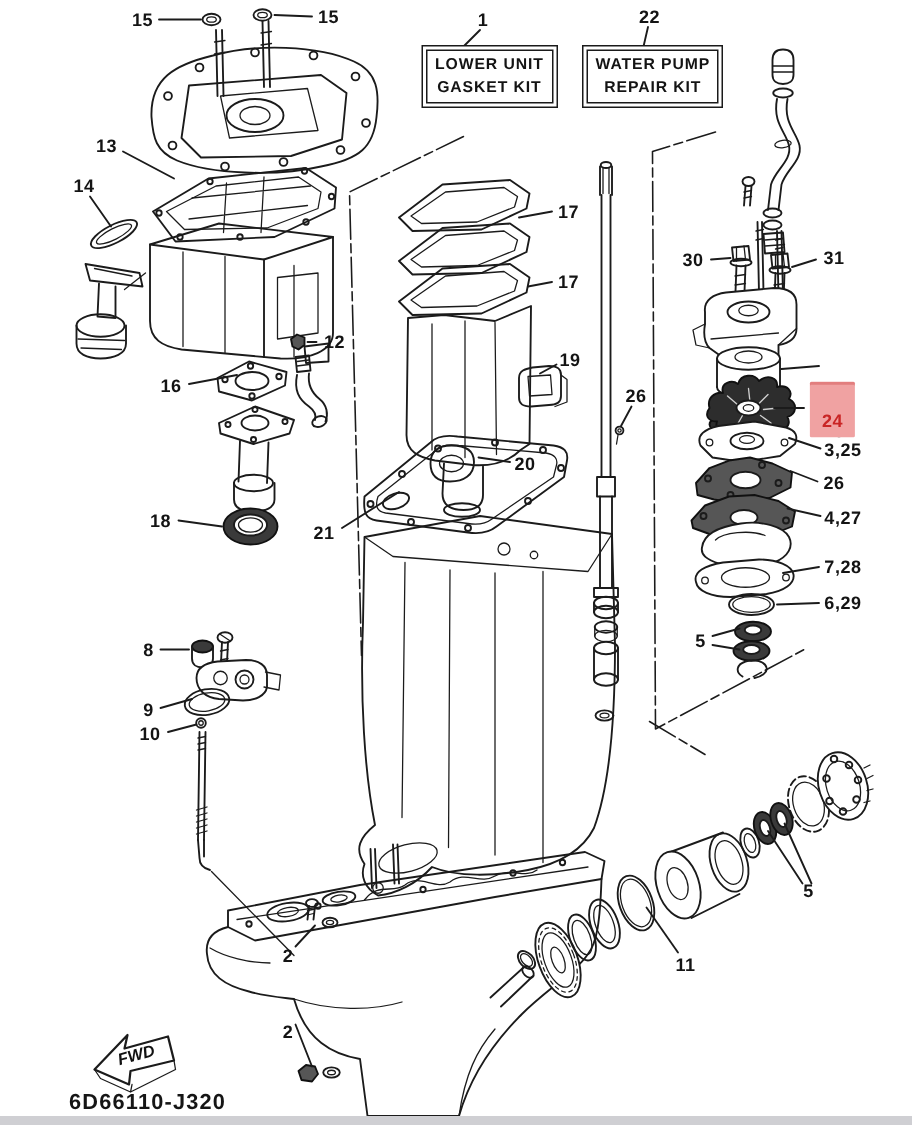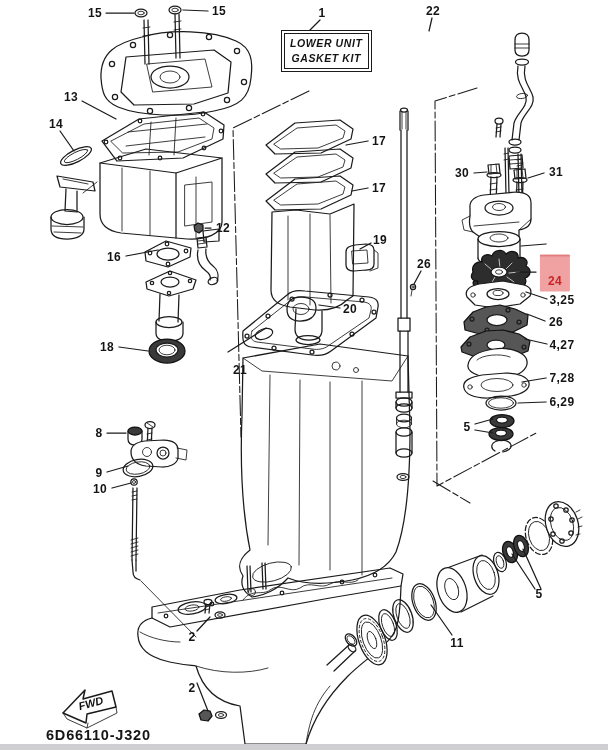--- a/index.html
+++ b/index.html
@@ -15,21 +15,21 @@
   #art .leader{stroke-width:1.05;}
   #art .fence{stroke-width:1.05;stroke-dasharray:20 3 6 3;}
   #art .band{fill:#cfcfd3;stroke:none;}
   #labels{position:absolute;left:0;top:0;width:100%;height:100%;}
   .part-label{position:absolute;transform:translate(-50%,-50%);font-weight:bold;
               font-size:12px;letter-spacing:0.4px;color:#141414;white-space:nowrap;}
   .part-label.hl{padding:19px 8px 4px;border-radius:1px;box-shadow:inset 0 2px 0 rgba(200,60,60,.35);}
   .kit-box{position:absolute;border:1.6px solid #1a1a1a;padding:2px;background:#fff;}
   .kit-box-inner{border:1.2px solid #1a1a1a;padding:2px 5px 3px;text-align:center;
                  font-weight:bold;font-size:10.5px;line-height:1.4;letter-spacing:0.6px;
-                 color:#141414;white-space:nowrap;font-style:italic;}
+                 color:#141414;white-space:nowrap;}
   #diagram-code{position:absolute;left:46px;top:727px;font-weight:bold;font-size:14.5px;
                 letter-spacing:0.8px;color:#151515;}
 </style>
 </head>
 <body>
 
 <div id="screen">
 
 <svg id="art" width="608" height="750" viewBox="0 0 608 750">
 
@@ -508,33 +508,39 @@
       <div class="part-label" style="left: 556px; top: 172px;">31</div>
       <div class="part-label" style="left: 556px; top: 243px; margin-top: 44px;">23</div>
       <div class="part-label hl" style="left: 555px; top: 273px; background: rgb(240, 162, 162); color: rgb(201, 37, 37);">24</div>
       <div class="part-label" style="left: 562px; top: 300px;">3,25</div>
       <div class="part-label" style="left: 556px; top: 322px;">26</div>
       <div class="part-label" style="left: 562px; top: 345px;">4,27</div>
       <div class="part-label" style="left: 562px; top: 378px;">7,28</div>
       <div class="part-label" style="left: 562px; top: 402px;">6,29</div>
       <div class="part-label" style="left: 467px; top: 427px;">5</div>
       <div class="part-label" style="left: 350px; top: 309px;">20</div>
-      <div class="part-label" style="left: 216px; top: 370px; margin-left: 24px;">21</div>
+      <div class="part-label" style="left: 216px; top: 355px;">21</div>
       <div class="part-label" style="left: 107px; top: 347px;">18</div>
       <div class="part-label" style="left: 99px; top: 433px;">8</div>
       <div class="part-label" style="left: 99px; top: 473px;">9</div>
       <div class="part-label" style="left: 100px; top: 489px;">10</div>
       <div class="part-label" style="left: 192px; top: 637px;">2</div>
       <div class="part-label" style="left: 192px; top: 688px;">2</div>
       <div class="part-label" style="left: 457px; top: 643px;">11</div>
       <div class="part-label" style="left: 539px; top: 594px;">5</div>
     </div>
 
 <div class="kit-box" style="left:281px;top:30px;">
   <div class="kit-box-inner">
     <div>LOWER UNIT</div>
     <div>GASKET KIT</div>
   </div>
 </div>
+<div class="kit-box" style="left:388px;top:30px;">
+  <div class="kit-box-inner">
+    <div>WATER PUMP</div>
+    <div>REPAIR KIT</div>
+  </div>
+</div>
 
 <div id="diagram-code">6D66110-J320</div>
 
 </div>
 
 </body></html>

